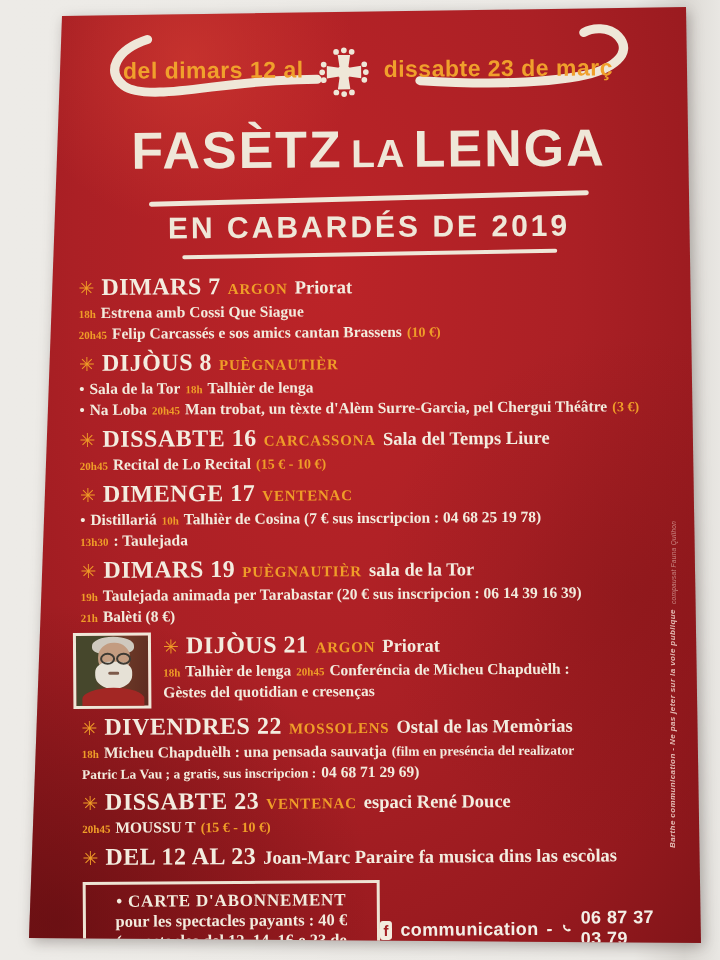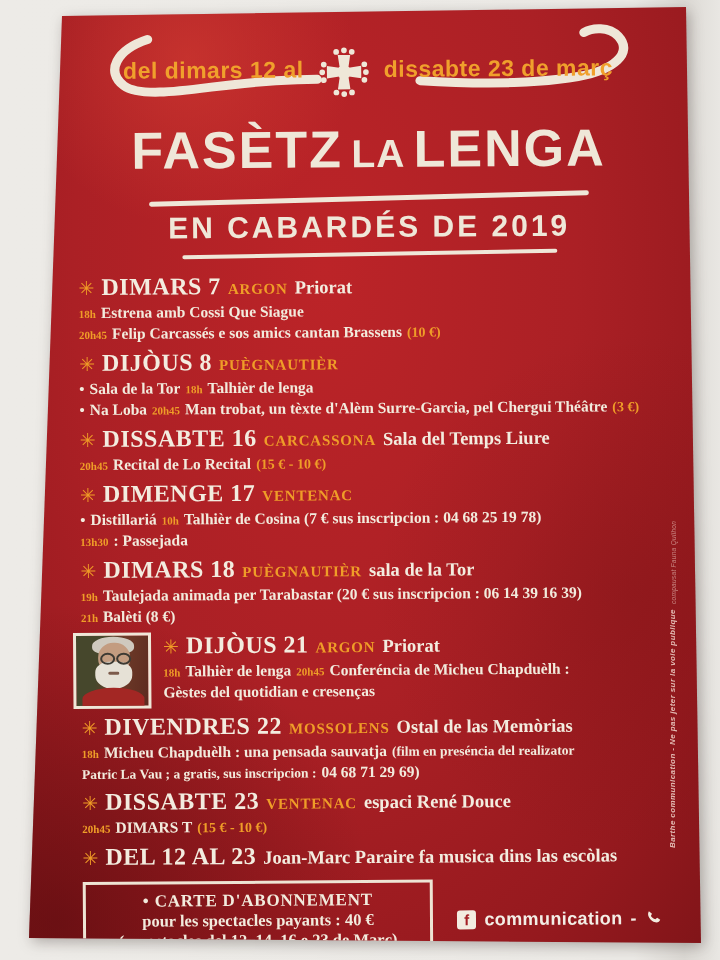--- a/index.html
+++ b/index.html
@@ -157,26 +157,26 @@
             <div class="event">
               <div class="event-body">
                 <div class="event-header"><span class="star">✳</span><span class="day">DISSABTE 16</span><span class="venue">CARCASSONA</span><span class="after">Sala del Temps Liure</span></div>
                 <div class="event-line"><span class="seg-time">20h45</span><span class="seg-text">Recital de Lo Recital</span><span class="seg-price">(15 € - 10 €)</span></div>
               </div>
             </div>
             <div class="event">
               <div class="event-body">
                 <div class="event-header"><span class="star">✳</span><span class="day">DIMENGE 17</span><span class="venue">VENTENAC</span></div>
                 <div class="event-line"><span class="seg-bull">•</span><span class="seg-text">Distillariá</span><span class="seg-time">10h</span><span class="seg-text">Talhièr de Cosina (7 € sus inscripcion : 04 68 25 19 78)</span></div>
-                <div class="event-line"><span class="seg-time">13h30</span><span class="seg-text">: Passejada</span></div>
-              </div>
-            </div>
-            <div class="event">
-              <div class="event-body">
-                <div class="event-header"><span class="star">✳</span><span class="day">DIMARS 18</span><span class="venue">PUÈGNAUTIÈR</span><span class="after">sala de la Tor</span></div>
+                <div class="event-line"><span class="seg-time">13h30</span><span class="seg-text">: Taulejada</span></div>
+              </div>
+            </div>
+            <div class="event">
+              <div class="event-body">
+                <div class="event-header"><span class="star">✳</span><span class="day">DIMARS 19</span><span class="venue">PUÈGNAUTIÈR</span><span class="after">sala de la Tor</span></div>
                 <div class="event-line"><span class="seg-time">19h</span><span class="seg-text">Taulejada animada per Tarabastar (20 € sus inscripcion : 06 14 39 16 39)</span></div>
                 <div class="event-line"><span class="seg-time">21h</span><span class="seg-text">Balèti (8 €)</span></div>
               </div>
             </div>
             <div class="event has-photo">
               <div class="portrait">
                 <div class="p-hair"></div>
                 <div class="p-head"></div>
                 <div class="p-beard"></div>
                 <div class="p-mouth"></div>
@@ -193,21 +193,21 @@
             <div class="event">
               <div class="event-body">
                 <div class="event-header"><span class="star">✳</span><span class="day">DIVENDRES 22</span><span class="venue">MOSSOLENS</span><span class="after">Ostal de las Memòrias</span></div>
                 <div class="event-line"><span class="seg-time">18h</span><span class="seg-text">Micheu Chapduèlh : una pensada sauvatja</span><span class="seg-note">(film en preséncia del realizator</span></div>
                 <div class="event-line"><span class="seg-note">Patric La Vau ; a gratis, sus inscripcion :</span><span class="seg-text">04 68 71 29 69)</span></div>
               </div>
             </div>
             <div class="event">
               <div class="event-body">
                 <div class="event-header"><span class="star">✳</span><span class="day">DISSABTE 23</span><span class="venue">VENTENAC</span><span class="after">espaci René Douce</span></div>
-                <div class="event-line"><span class="seg-time">20h45</span><span class="seg-text">DIMARS T</span><span class="seg-price">(15 € - 10 €)</span></div>
+                <div class="event-line"><span class="seg-time">20h45</span><span class="seg-text">MOUSSU T</span><span class="seg-price">(15 € - 10 €)</span></div>
               </div>
             </div>
             <div class="event">
               <div class="event-body">
                 <div class="event-header"><span class="star">✳</span><span class="day">DEL 12 AL 23</span><span class="after">Joan-Marc Paraire fa musica dins las escòlas</span></div>
               </div>
             </div>
           </div>
 
         <div class="footer-row">
@@ -216,20 +216,21 @@
             <div class="carte-l2">pour les spectacles payants : 40 €</div>
             <div class="carte-l3">(espectacles del 12, 14, 16 e 23 de Març)</div>
           </div>
           <div class="contact">
             <span class="fb-icon">f</span>
             <span>communication</span>
             <span>-</span>
             <svg class="phone-icon" viewBox="0 0 24 24">
               <path fill="#f3ece0" d="M6.6 2.2 L10.2 5.9 L8.3 8.7 C9.3 10.9 11.2 12.8 13.5 14 L16.3 12.1 L19.9 15.6 C18.1 19.2 13.3 19.4 9.2 15.6 C4.9 11.6 3.4 5.7 6.6 2.2 Z"></path>
             </svg>
+            <span>06 87 37 03 79</span>
           </div>
         </div>
 
       </div>
 
       <div class="side-credit">Barthe communication - Ne pas jeter sur la voie publique</div>
       <div class="side-credit-small">compausat Fauna Quilhon</div>
     </div>
   </div>
 </div>

